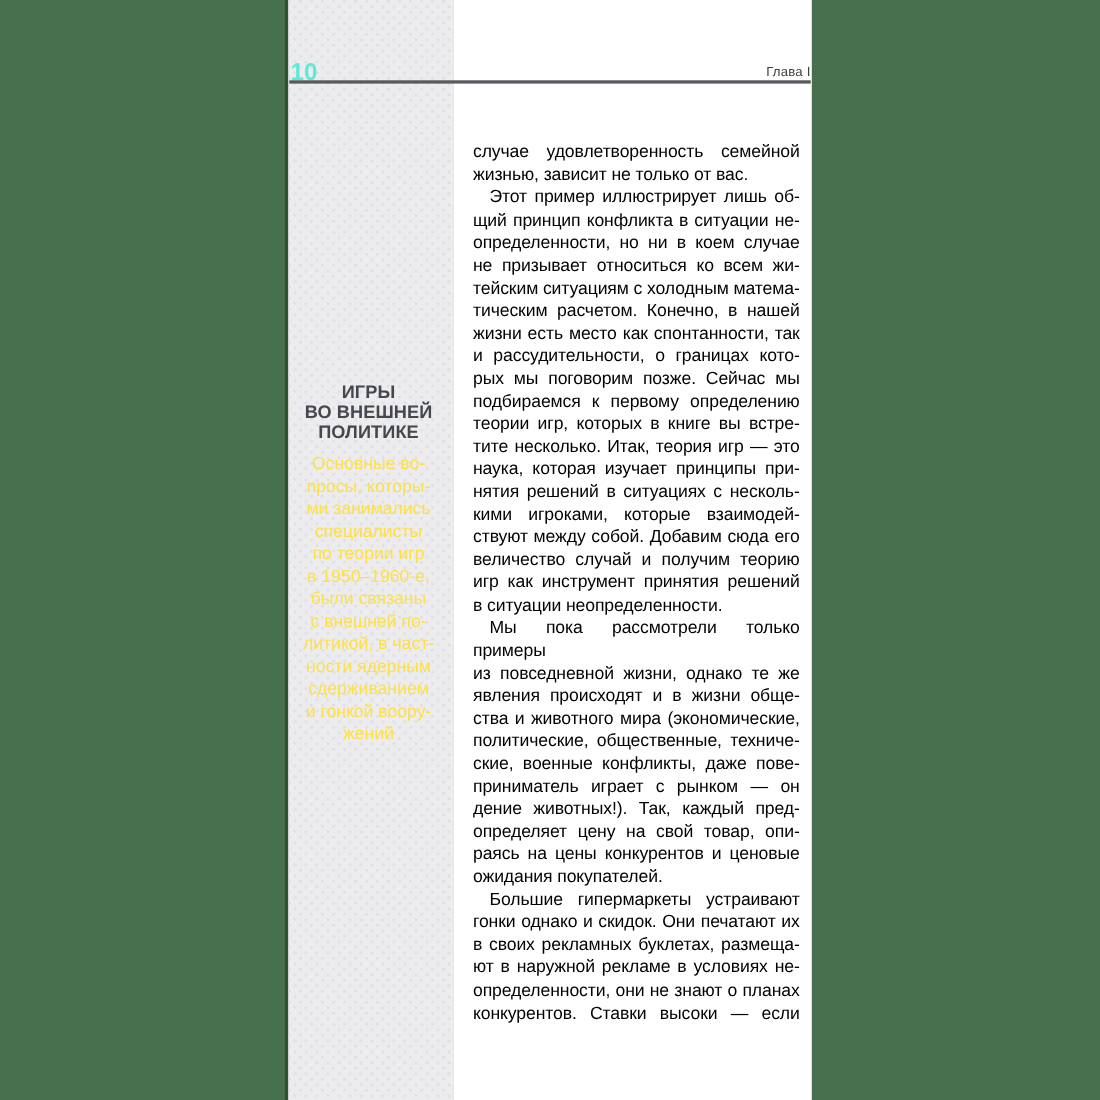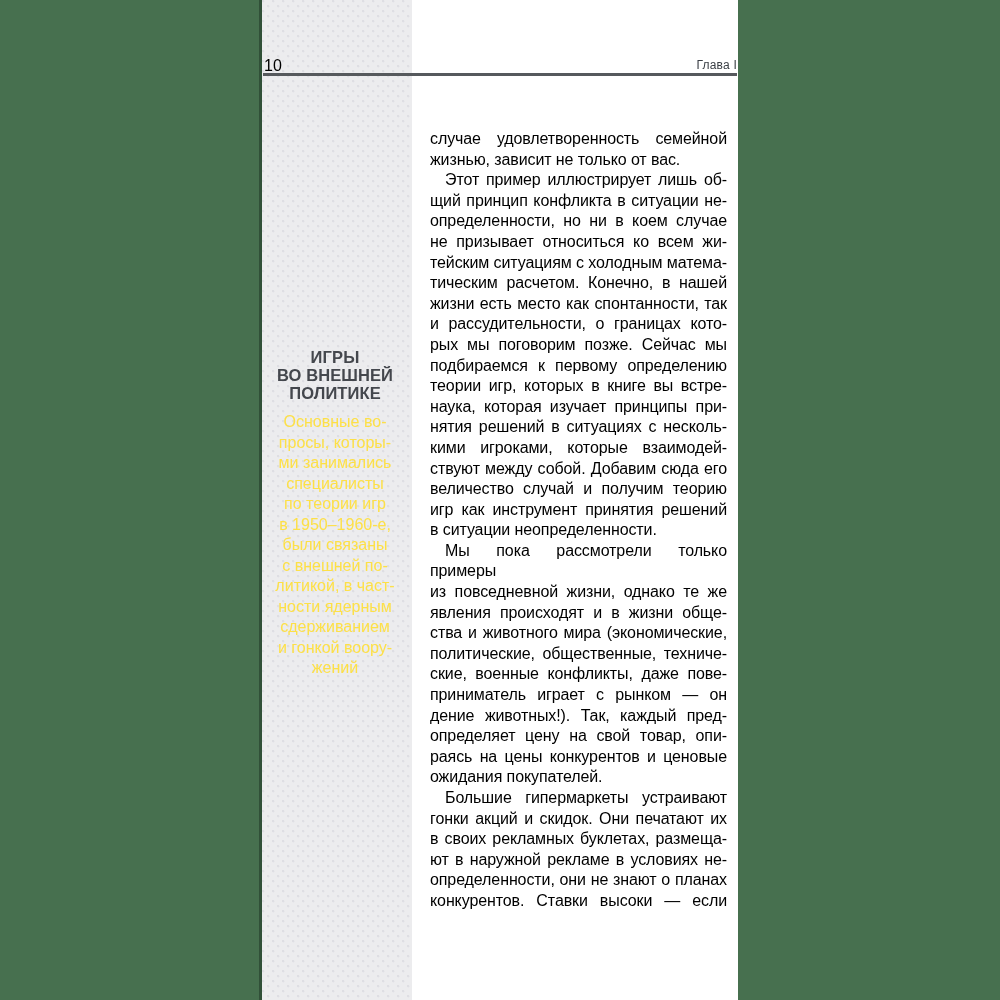--- a/index.html
+++ b/index.html
@@ -39,23 +39,24 @@
     position: absolute;
     left: 412px; top: 0;
     width: 326px; height: 1000px;
     background: #FFFFFF;
   }
 
   
   .page-number {
     position: absolute;
     left: 264px; top: 57px;
-    font-size: 16px; line-height: 17px;
-    color: #000000;
+    font-size: 22px; line-height: 17px;
+    color: #5eead4;
     letter-spacing: 0.2px;
+    font-weight: bold;
   }
   .chapter-head {
     position: absolute;
     right: 263px; top: 57px;
     font-size: 12px; line-height: 17px;
     color: #3A3F45;
     letter-spacing: 0.2px;
   }
   .header-rule {
     position: absolute;
@@ -154,20 +155,21 @@
         <div class="line">щий принцип конфликта в ситуации не-</div>
         <div class="line">определенности, но ни в коем случае</div>
         <div class="line">не призывает относиться ко всем жи-</div>
         <div class="line">тейским ситуациям с холодным матема-</div>
         <div class="line">тическим расчетом. Конечно, в нашей</div>
         <div class="line">жизни есть место как спонтанности, так</div>
         <div class="line">и рассудительности, о границах кото-</div>
         <div class="line">рых мы поговорим позже. Сейчас мы</div>
         <div class="line">подбираемся к первому определению</div>
         <div class="line">теории игр, которых в книге вы встре-</div>
+        <div class="line">тите несколько. Итак, теория игр — это</div>
         <div class="line">наука, которая изучает принципы при-</div>
         <div class="line">нятия решений в ситуациях с несколь-</div>
         <div class="line">кими игроками, которые взаимодей-</div>
         <div class="line">ствуют между собой. Добавим сюда его</div>
         <div class="line">величество случай и получим теорию</div>
         <div class="line">игр как инструмент принятия решений</div>
         <div class="line">в ситуации неопределенности.</div>
       </div>
     <div class="para indented">
         <div class="line">Мы пока рассмотрели только примеры</div>
@@ -177,21 +179,21 @@
         <div class="line">политические, общественные, техниче-</div>
         <div class="line">ские, военные конфликты, даже пове-</div>
         <div class="line">приниматель играет с рынком — он</div>
         <div class="line">дение животных!). Так, каждый пред-</div>
         <div class="line">определяет цену на свой товар, опи-</div>
         <div class="line">раясь на цены конкурентов и ценовые</div>
         <div class="line">ожидания покупателей.</div>
       </div>
     <div class="para indented continues">
         <div class="line">Большие гипермаркеты устраивают</div>
-        <div class="line">гонки акций и скидок. Они печатают их</div>
+        <div class="line">гонки однако и скидок. Они печатают их</div>
         <div class="line">в своих рекламных буклетах, размеща-</div>
         <div class="line">ют в наружной рекламе в условиях не-</div>
         <div class="line">определенности, они не знают о планах</div>
         <div class="line">конкурентов. Ставки высоки — если</div>
       </div>
   </div>
 
 </div>
 
 </body></html>

